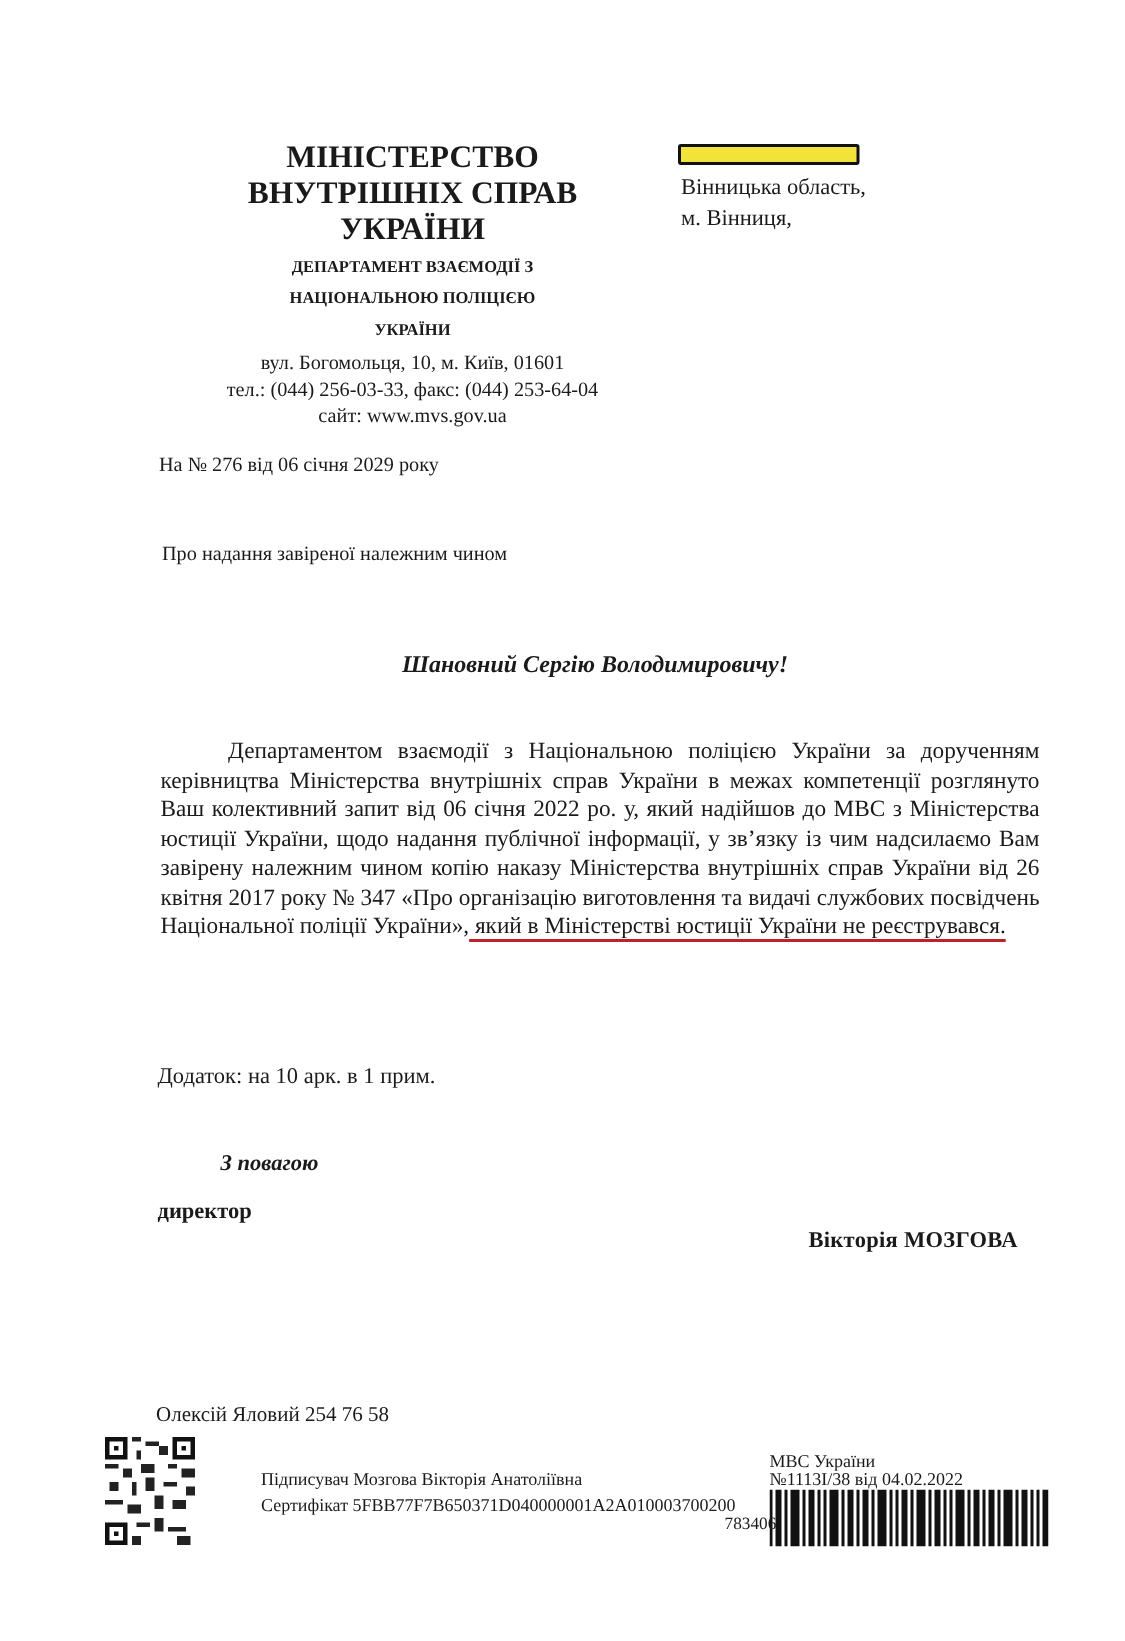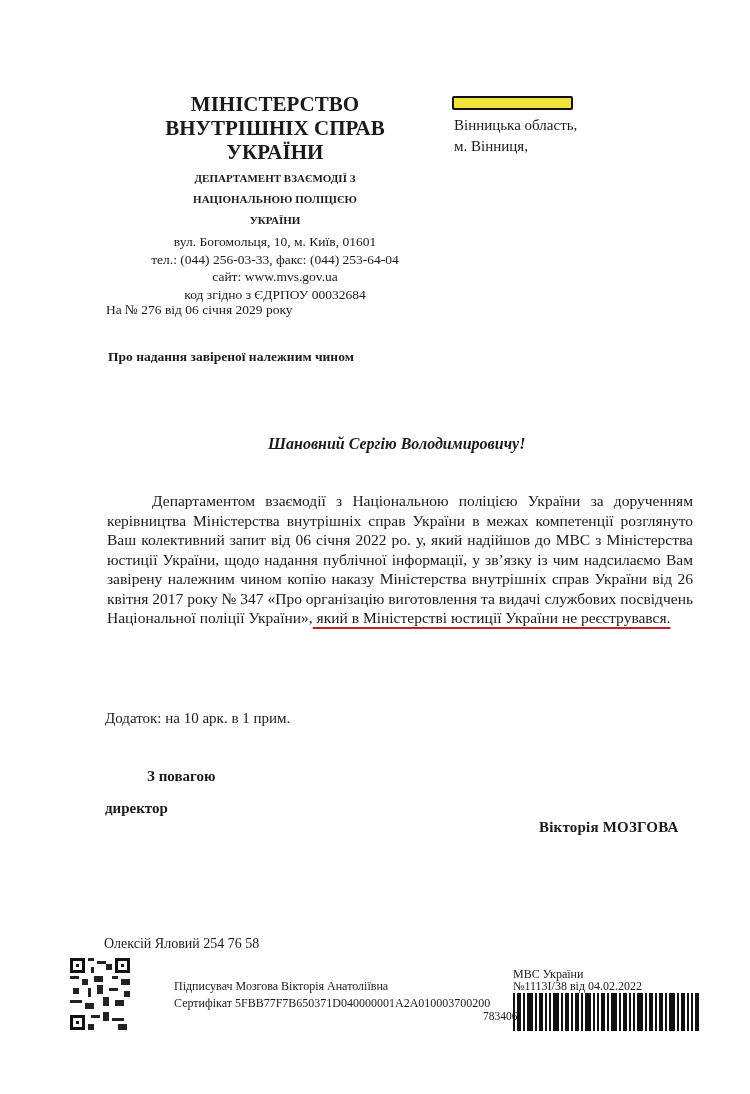--- a/index.html
+++ b/index.html
@@ -6,26 +6,26 @@
   body { width:750px; height:1094px; background:#fff; position:relative; overflow:hidden;
          font-family:"Liberation Serif", serif; color:#1a1a1a; }
   .abs { position:absolute; }
   .hdr { left:100px; width:350px; text-align:center; font-weight:bold; }
   .ministry { top:92px; font-size:21px; line-height:24px; }
   .dept { top:168px; font-size:11px; line-height:21px; }
   .contact { left:105px; width:340px; text-align:center; font-size:13.5px; line-height:17.5px; top:233px; }
   .ref { left:106px; top:302px; font-size:13.5px; }
   .recipient { left:454px; top:94px; font-size:15px; line-height:21px; }
   .redact { left:452px; top:96px; width:117px; height:10px; background:#f2e33a; border:2px solid #111; border-radius:2px; }
-  .subject { left:108px; top:348px; font-size:13.5px; font-weight:bold; line-height:18px; }
+  .subject { left:108px; top:360px; font-size:13.5px; font-weight:normal; line-height:18px; }
   .salute { left:268px; top:435px; font-size:16px; font-style:italic; font-weight:bold; }
   .body { left:107px; top:491px; width:586px; font-size:15.5px; line-height:19.5px; text-align:justify; text-indent:45px; }
   .ul { text-decoration: underline; text-decoration-color:#c0202a; text-underline-offset:4px; text-decoration-thickness:2px; }
   .appendix { left:105px; top:710px; font-size:15px; }
-  .regards { left:147px; top:768px; font-size:15px; font-weight:bold; }
+  .regards { left:147px; top:768px; font-size:15px; font-weight:bold;font-style:italic; }
   .position { left:105px; top:800px; font-size:15px; font-weight:bold; }
   .signer { left:539px; top:803px; font-size:15px; font-weight:bold; letter-spacing:0.2px;margin-top:16px; }
   .executor { left:104px; top:936px; font-size:14px; }
   .qr { left:70px; top:958px; width:60px; height:72px; }
   .sign-info { left:174px; top:978px; font-size:12px; line-height:17px; }
   .reg { left:513px; top:968px; font-size:12px; line-height:12px; }
   .barcode { left:513px; top:993px; width:186px; height:38px; }
   .bcnum { left:483px; top:1010px; font-size:11.5px; }
 </style>
 </head>
@@ -38,21 +38,20 @@
 </div>
 <div class="abs hdr dept">
   <div>ДЕПАРТАМЕНТ ВЗАЄМОДІЇ З</div>
   <div>НАЦІОНАЛЬНОЮ ПОЛІЦІЄЮ</div>
   <div>УКРАЇНИ</div>
 </div>
 <div class="abs contact">
   <div>вул. Богомольця, 10, м. Київ, 01601</div>
   <div>тел.: (044) 256-03-33, факс: (044) 253-64-04</div>
   <div>сайт: www.mvs.gov.ua</div>
-  <div>код згідно з ЄДРПОУ 00032684</div>
 </div>
 <div class="abs ref">На № 276 від 06 січня 2029 року</div>
 
 <div class="abs redact"></div>
 <div class="abs recipient">
   <div style="height:21px"></div>
   <div>Вінницька область,</div>
   <div>м. Вінниця,</div>
 </div>
 

